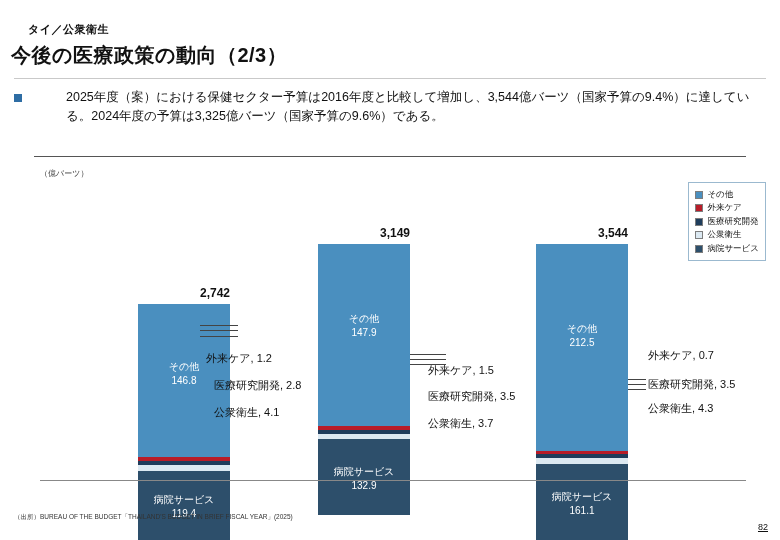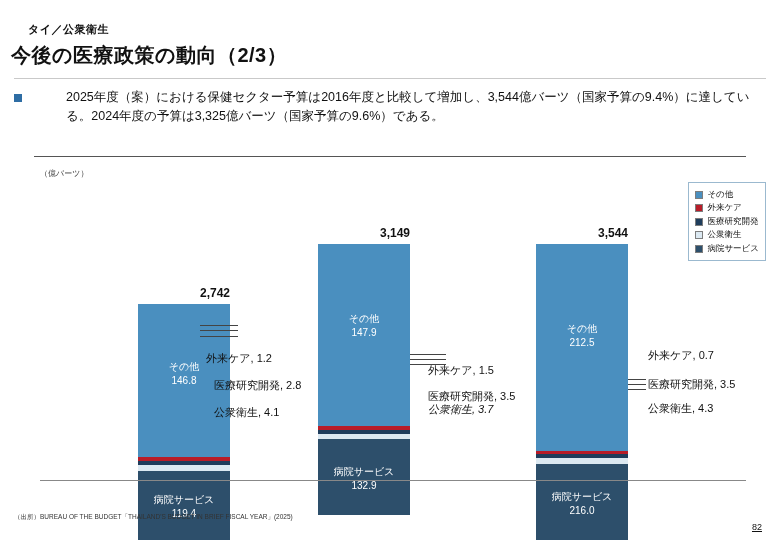--- a/index.html
+++ b/index.html
@@ -88,21 +88,21 @@
   }
   .legend-item { display:flex; align-items:center; margin:1.5px 0; }
   .legend-swatch { width:8px; height:8px; margin-right:4px; border:0.5px solid #7d7d7d; }
   .legend-text { font-size:8.5px; color:#111; }
 
   .source {
     position:absolute; left:14px; top:513px;
     font-size:6.5px; color:#333;
   }
   .page-no {
-    position:absolute; right:18px; top:522px;
+    position:absolute; right:12px; top:522px;
     font-size:9px; color:#111;text-decoration:underline;
   }
 </style>
 </head>
 <body>
 
 <div class="slide">
 
   <div class="kicker">タイ／公衆衛生</div>
   <div class="title">今後の医療政策の動向（2/3）</div>
@@ -159,37 +159,37 @@
         <span>132.9</span>
       </div>
     </div>
 
   </div>
   <div class="leader" style="left:410px; top:354px; width:36px;"></div>
   <div class="leader" style="left:410px; top:359px; width:36px;"></div>
   <div class="leader" style="left:410px; top:364px; width:36px;"></div>
   <div class="callout" style="left:428px; top:343px;">外来ケア, 1.5</div>
   <div class="callout" style="left:428px; top:369px;">医療研究開発, 3.5</div>
-  <div class="callout" style="left:428px; top:382px;font-style:italic;">公衆衛生, 3.7</div>
+  <div class="callout" style="left:428px; top:396px;">公衆衛生, 3.7</div>
 
   <div class="bar" style="left:536px; height:296px;">
     <div class="bar-total" style="top:-18px;">3,544</div>
     <div class="seg seg-other" style="top:0; height:207px;">
       <div class="seg-label" style="top:78px;">
         <span>その他</span><br>
         <span>212.5</span>
       </div>
     </div>
     <div class="seg seg-opd" style="top:207px; height:3px;"></div>
     <div class="seg seg-rd" style="top:210px; height:4px;"></div>
     <div class="seg seg-ph" style="top:214px; height:6px;"></div>
     <div class="seg seg-hosp" style="top:220px; bottom:0; height:76px;">
       <div class="seg-label" style="top:26px;">
         <span>病院サービス</span><br>
-        <span>216.0</span>
+        <span>161.1</span>
       </div>
     </div>
 
   </div>
   <div class="leader" style="left:628px; top:379px; width:18px;"></div>
   <div class="leader" style="left:628px; top:384px; width:18px;"></div>
   <div class="leader" style="left:628px; top:389px; width:18px;"></div>
   <div class="callout" style="left:648px; top:328px;">外来ケア, 0.7</div>
   <div class="callout" style="left:648px; top:357px;">医療研究開発, 3.5</div>
   <div class="callout" style="left:648px; top:381px;">公衆衛生, 4.3</div>

